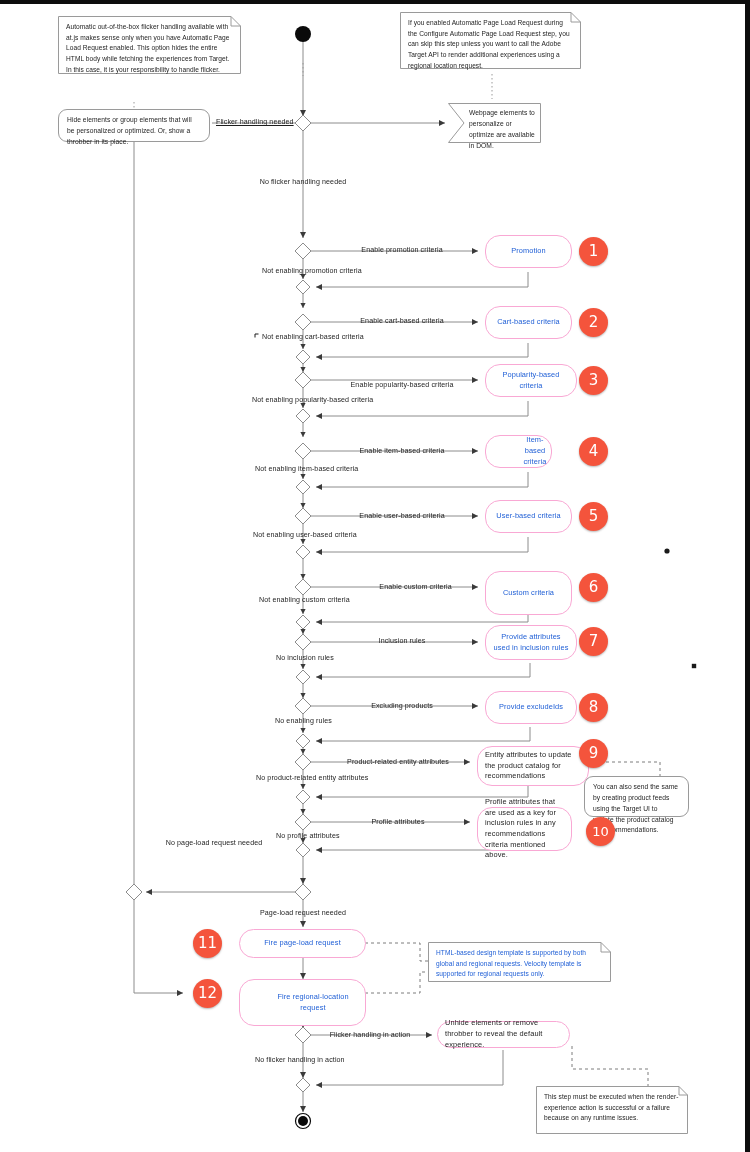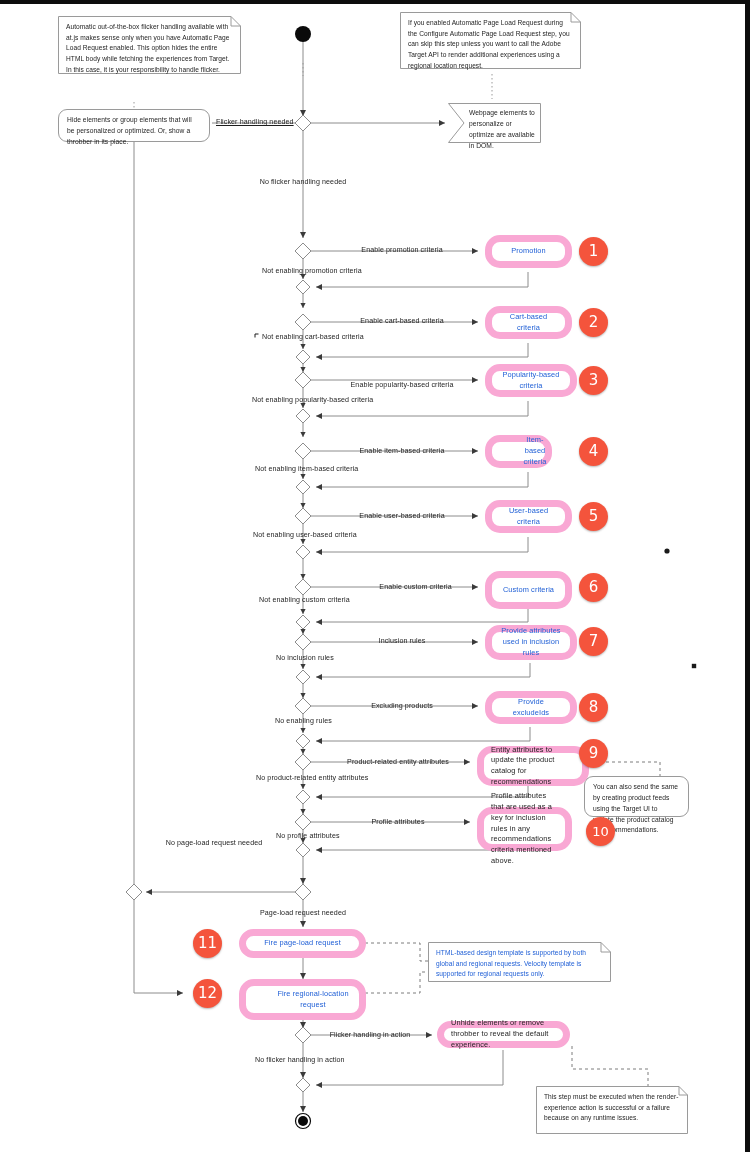--- a/index.html
+++ b/index.html
@@ -14,21 +14,21 @@
 
   
   .edge-label{
     position:absolute;font-size:7.1px;color:#1d1d1d;white-space:nowrap;
     letter-spacing:.1px;line-height:1;
   }
   .edge-label.ctr{transform:translateX(-50%);}
 
   
   .node{
-    position:absolute;box-sizing:border-box;border:7px solid #f9a8d4;
+    position:absolute;box-sizing:border-box;border:1px solid #f9a8d4;
     border-radius:15px;background:#fff;display:flex;align-items:center;
     justify-content:center;text-align:center;color:#2160d6;font-size:7.4px;
     line-height:1.45;padding:3px 7px;letter-spacing:.1px;
   }
   .node.black{color:#1d1d1d;text-align:left;justify-content:flex-start;padding:4px 7px;}
 
   
   .note{
     position:absolute;box-sizing:border-box;background:#fff;
     font-size:6.6px;line-height:1.62;color:#1d1d1d;letter-spacing:.05px;
@@ -309,39 +309,39 @@
       </div>
   <div class="node" style="left:485px;top:360px;width:92px;height:33px;">
     <span>Popularity-based criteria</span>
       </div>
   <div class="node" style="left:485px;top:431px;width:67px;height:33px;padding-left:40px;">
     <span>Item-based criteria</span>
       </div>
   <div class="node" style="left:485px;top:496px;width:87px;height:33px;">
     <span>User-based criteria</span>
       </div>
-  <div class="node" style="left:485px;top:567px;width:87px;height:38px;">
+  <div class="node" style="left:485px;top:567px;width:87px;height:44px;">
     <span>Custom criteria</span>
       </div>
   <div class="node" style="left:485px;top:621px;width:92px;height:35px;">
     <span>Provide attributes used in inclusion rules</span>
       </div>
   <div class="node" style="left:485px;top:687px;width:92px;height:33px;">
     <span>Provide excludeIds</span>
       </div>
   <div class="node black" style="left:477px;top:742px;width:112px;height:40px;">
     <span>Entity attributes to update the product catalog for recommendations</span>
       </div>
   <div class="node black" style="left:477px;top:803px;width:95px;height:44px;">
     <span>Profile attributes that are used as a key for inclusion rules in any recommendations criteria mentioned above.</span>
       </div>
   <div class="node" style="left:239px;top:925px;width:127px;height:29px;">
     <span>Fire page-load request</span>
       </div>
-  <div class="node" style="left:239px;top:975px;width:127px;height:41px;padding-left:28px;">
+  <div class="node" style="left:239px;top:975px;width:127px;height:47px;padding-left:28px;">
     <span>Fire regional-location request</span>
       </div>
   <div class="node black" style="left:437px;top:1017px;width:133px;height:27px;">
     <span>Unhide elements or remove throbber to reveal the default experience.</span>
       </div>
 
   <div class="badge" style="left:579px;top:233px;">
         <span>1</span>
       </div>
   <div class="badge" style="left:579px;top:304px;">

